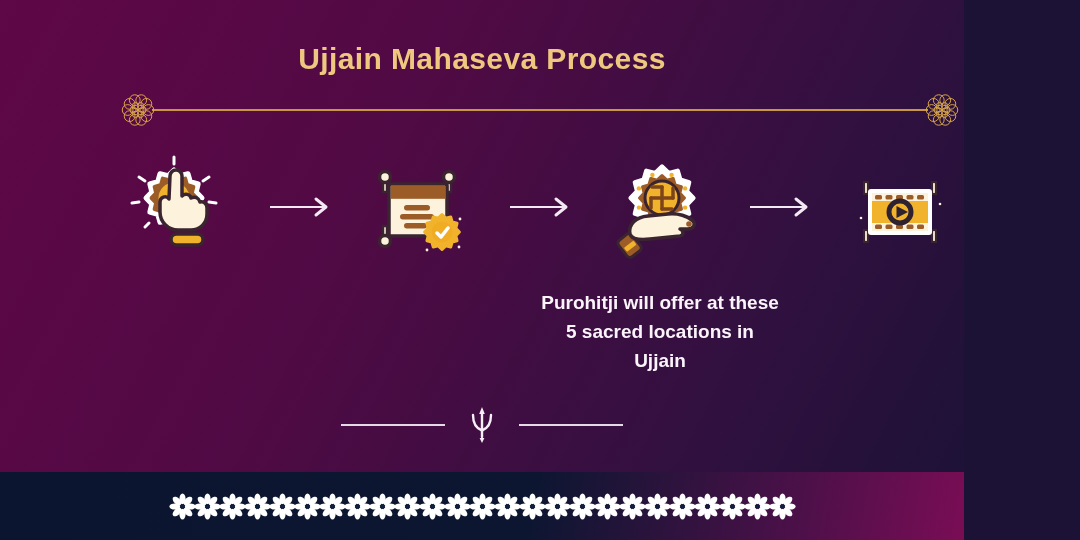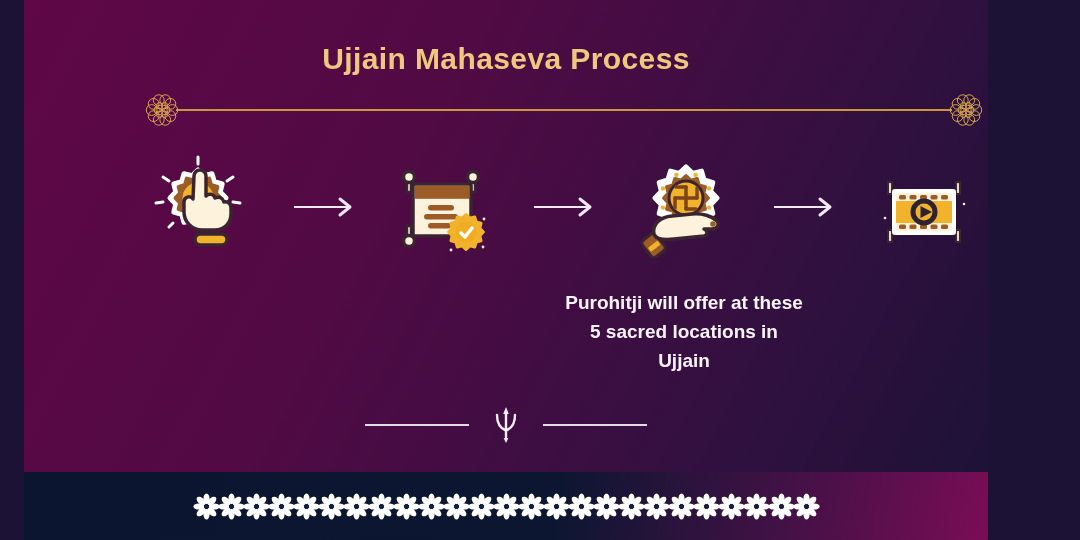--- a/index.html
+++ b/index.html
@@ -1,20 +1,19 @@
 <!DOCTYPE html>
 <html><head>
 <meta charset="utf-8">
 <style>
   html,body{margin:0;padding:0;background:#1b1236;}
   .canvas{
     position:relative;width:964px;height:540px;overflow:hidden;
     font-family:"Liberation Sans", sans-serif;
     background:linear-gradient(118deg,#5f0747 0%,#500a44 38%,#331040 72%,#1b1236 100%);
-    margin-left:24px;
   }
   .title{
     position:absolute;top:42px;left:0;width:100%;text-align:center;
     font-size:30px;font-weight:700;color:#efc87f;letter-spacing:.4px;
   }
   .gold-line{position:absolute;top:109px;left:152px;width:776px;height:2px;background:#c9973f;}
   .rosette{position:absolute;top:92px;width:36px;height:36px;}
   .rosette.left{left:120px;} .rosette.right{left:924px;}
   .step{position:absolute;top:162px;width:250px;text-align:center;}
   .step .icon{width:100px;height:100px;display:inline-block;}

